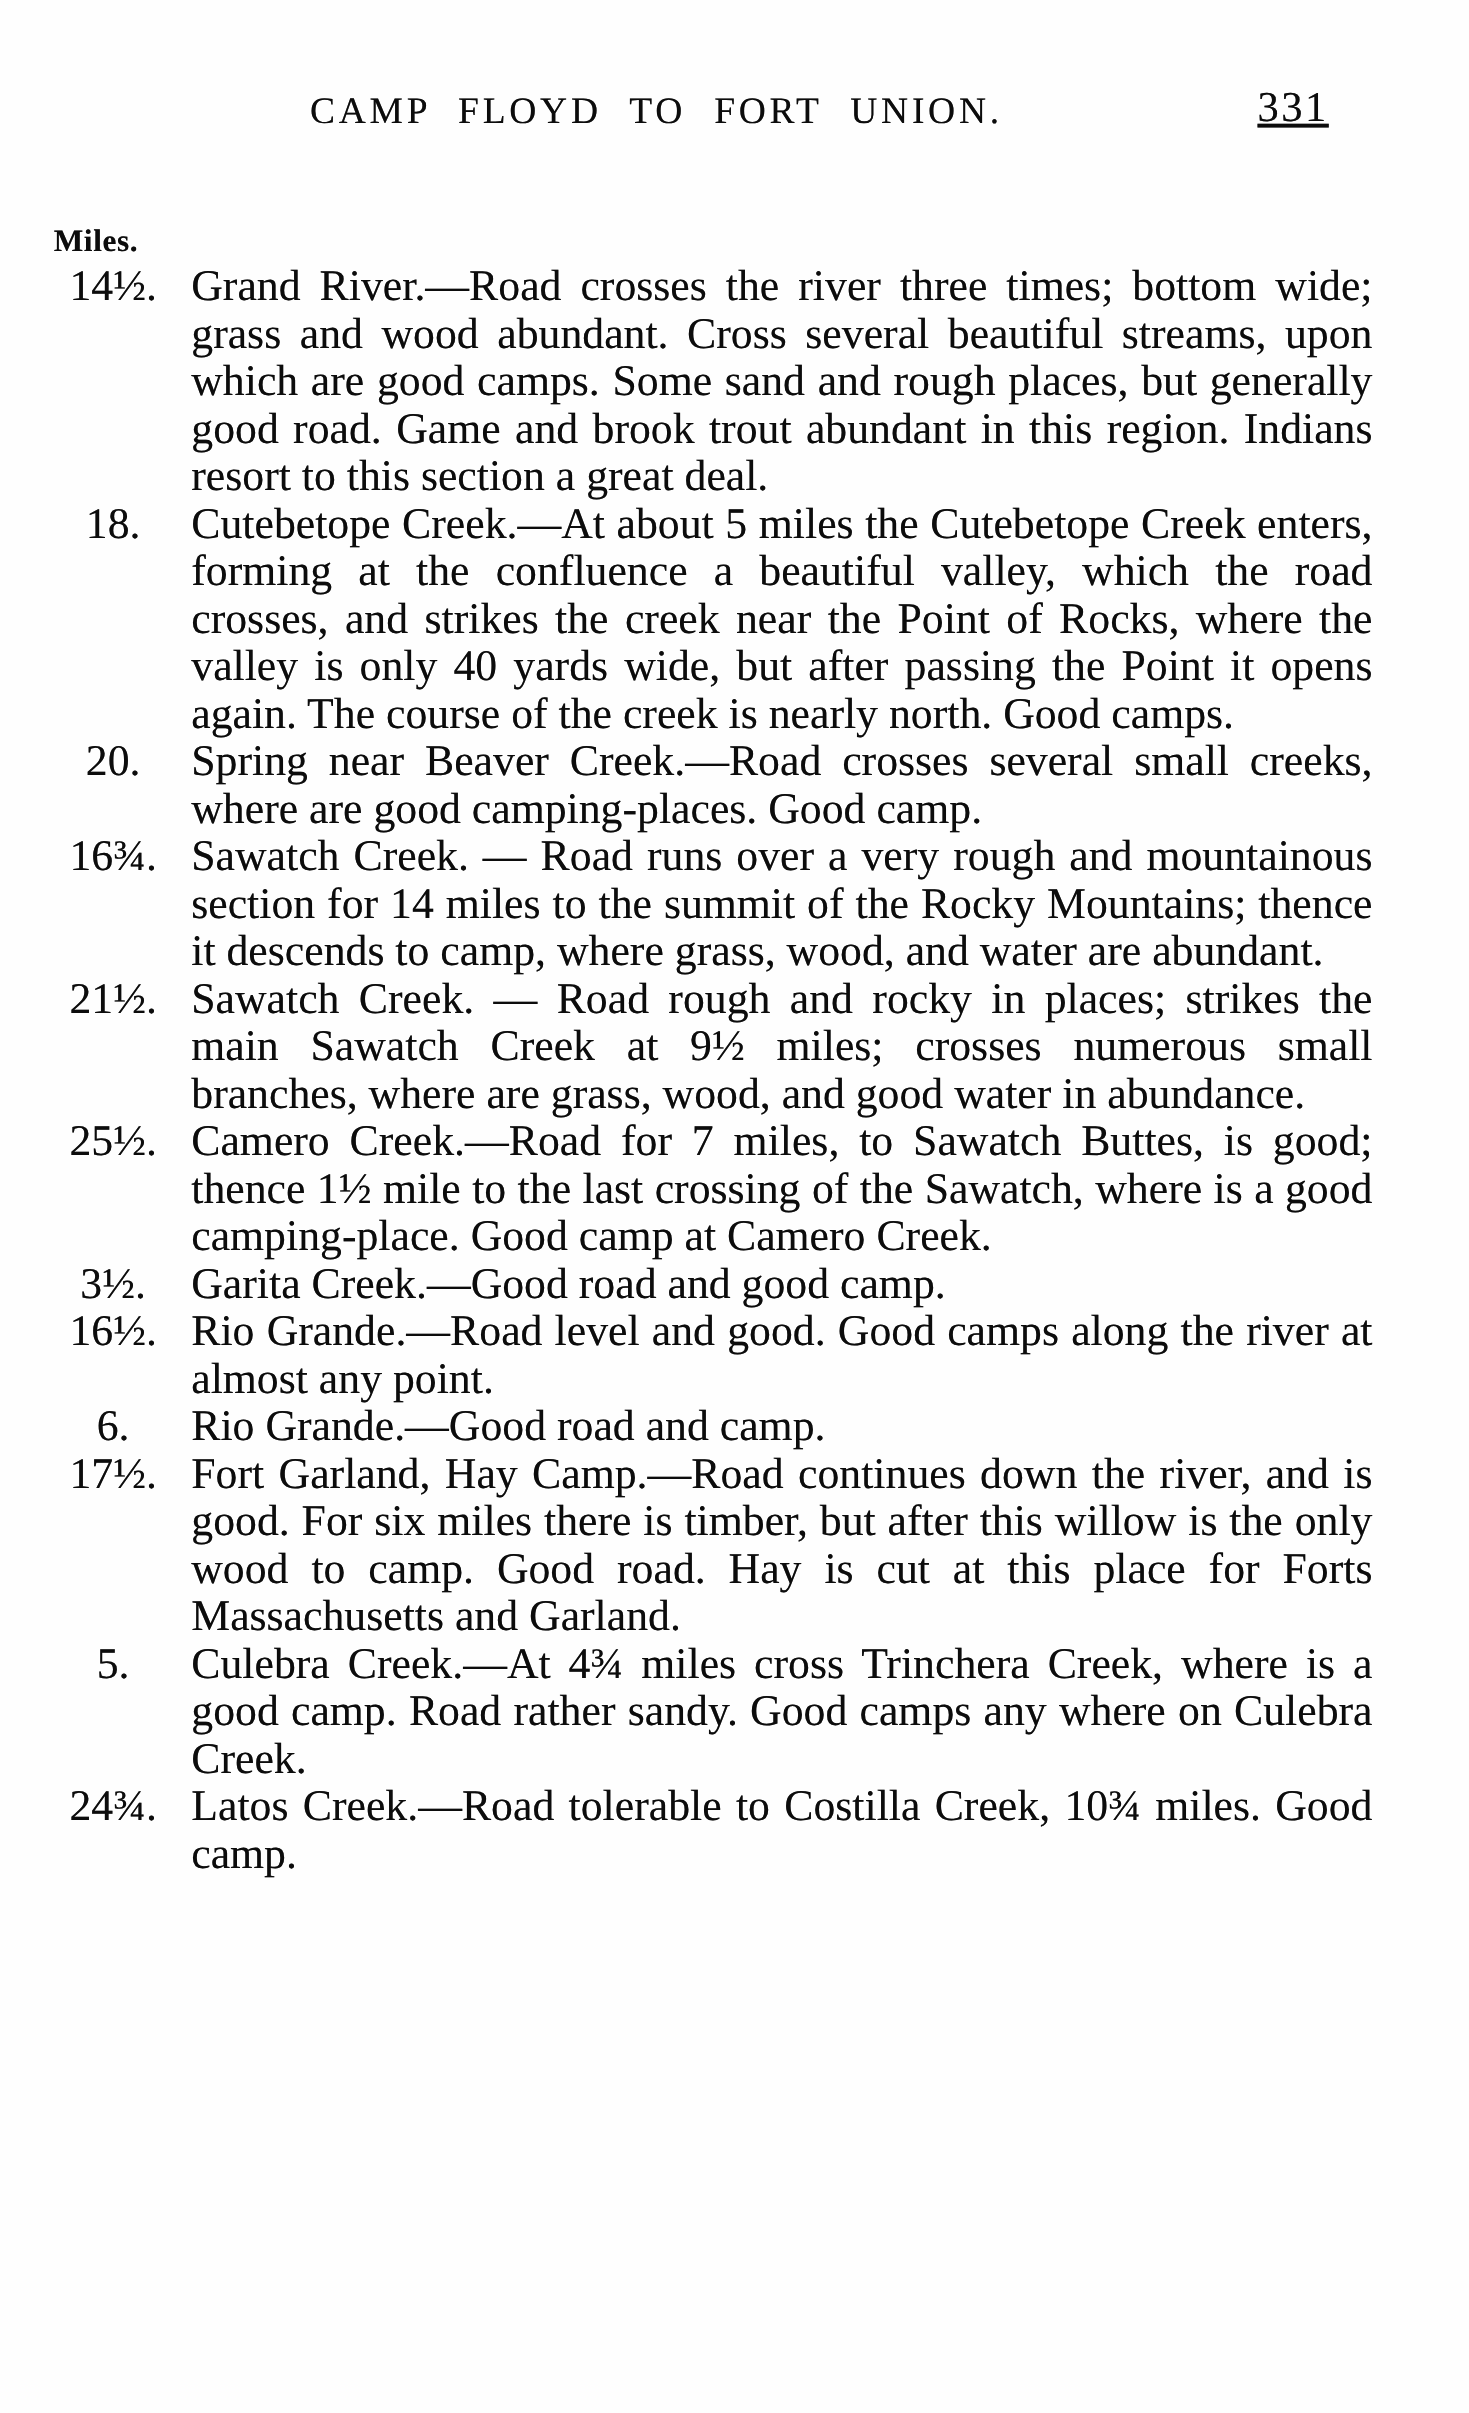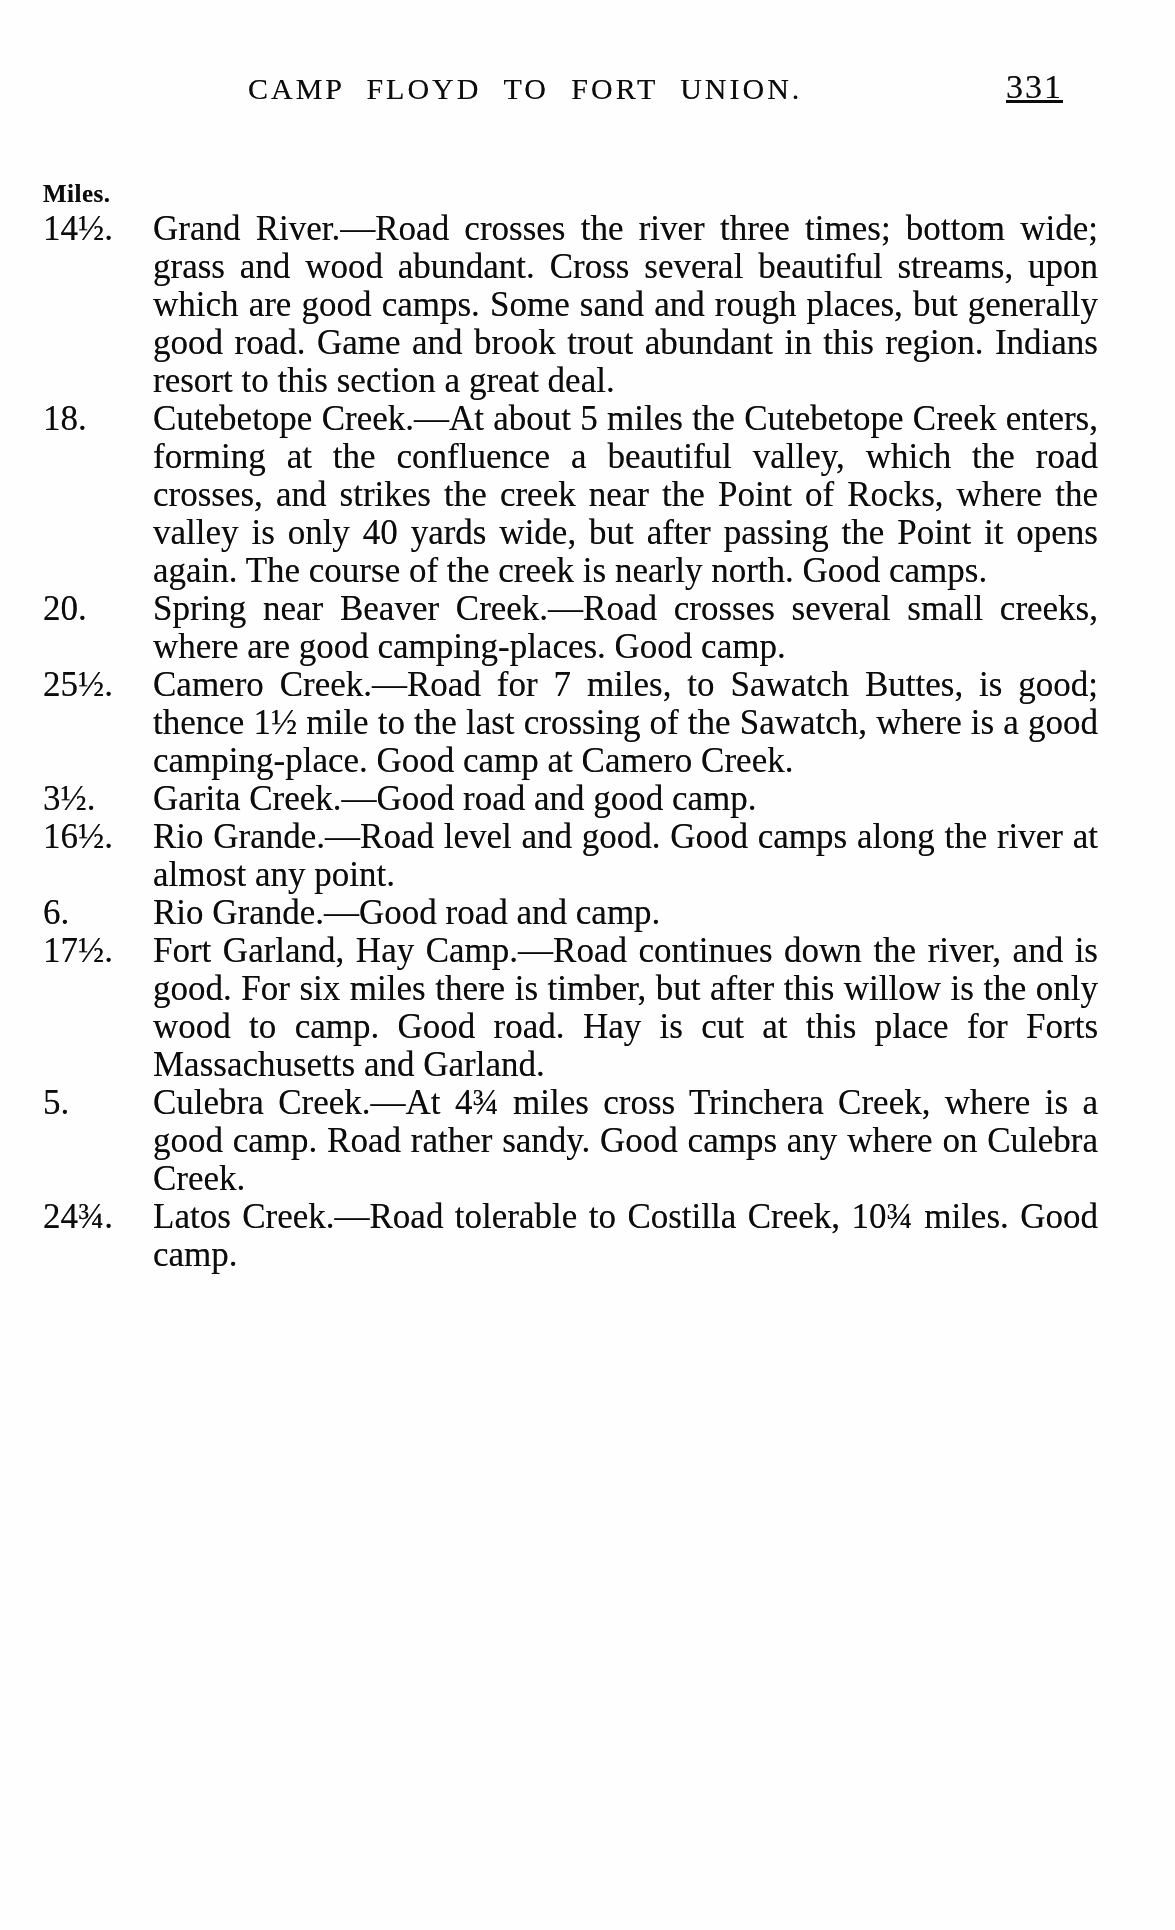--- a/index.html
+++ b/index.html
@@ -56,21 +56,21 @@
     line-height: 38px;
   }
   .entry {
     display: flex;
     align-items: flex-start;
   }
   .entry .miles {
     flex: 0 0 110px;
     box-sizing: border-box;
     padding-right: 15px;
-    text-align: left;
+    text-align: center;
     white-space: nowrap;
   }
   .entry .text {
     flex: 1;
     text-align: justify;
   }
 </style>
 </head>
 <body>
 
@@ -92,21 +92,29 @@
   <div class="entry">
     <div class="miles">18.</div>
     <div class="text">Cutebetope Creek.—At about 5 miles the Cutebetope Creek enters, forming at the confluence a beautiful valley, which the road crosses, and strikes the creek near the Point of Rocks, where the valley is only 40 yards wide, but after passing the Point it opens again. The course of the creek is nearly north. Good camps.</div>
   </div>
 
   <div class="entry">
     <div class="miles">20.</div>
     <div class="text">Spring near Beaver Creek.—Road crosses several small creeks, where are good camping-places. Good camp.</div>
   </div>
 
+  <div class="entry">
+    <div class="miles">16¾.</div>
+    <div class="text">Sawatch Creek. — Road runs over a very rough and mountainous section for 14 miles to the summit of the Rocky Mountains; thence it descends to camp, where grass, wood, and water are abundant.</div>
+  </div>
 
+  <div class="entry">
+    <div class="miles">21½.</div>
+    <div class="text">Sawatch Creek. — Road rough and rocky in places; strikes the main Sawatch Creek at 9½ miles; crosses numerous small branches, where are grass, wood, and good water in abundance.</div>
+  </div>
 
   <div class="entry">
     <div class="miles">25½.</div>
     <div class="text">Camero Creek.—Road for 7 miles, to Sawatch Buttes, is good; thence 1½ mile to the last crossing of the Sawatch, where is a good camping-place. Good camp at Camero Creek.</div>
   </div>
 
   <div class="entry">
     <div class="miles">3½.</div>
     <div class="text">Garita Creek.—Good road and good camp.</div>
   </div>

